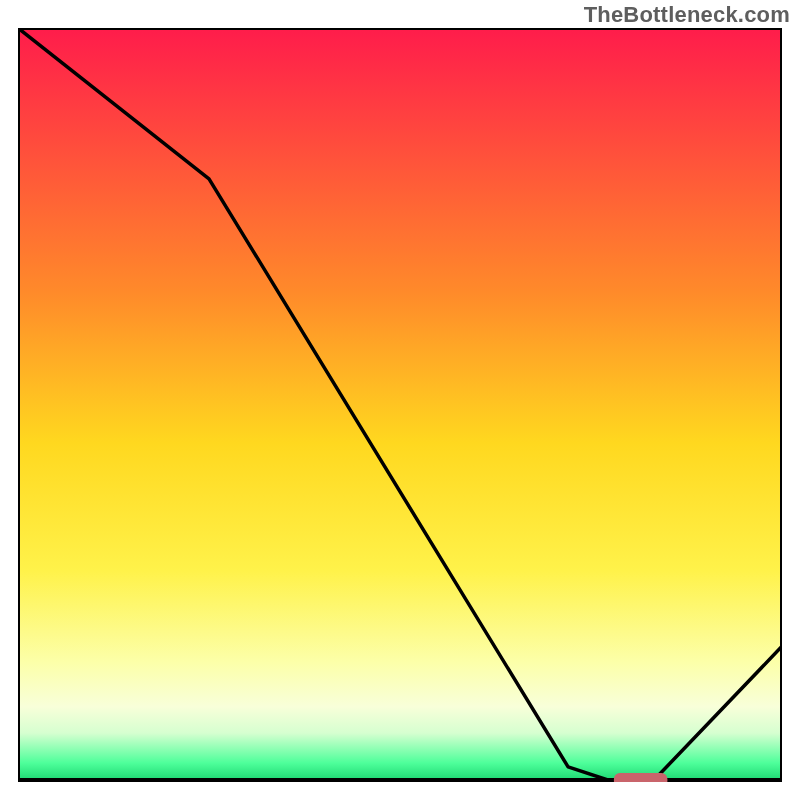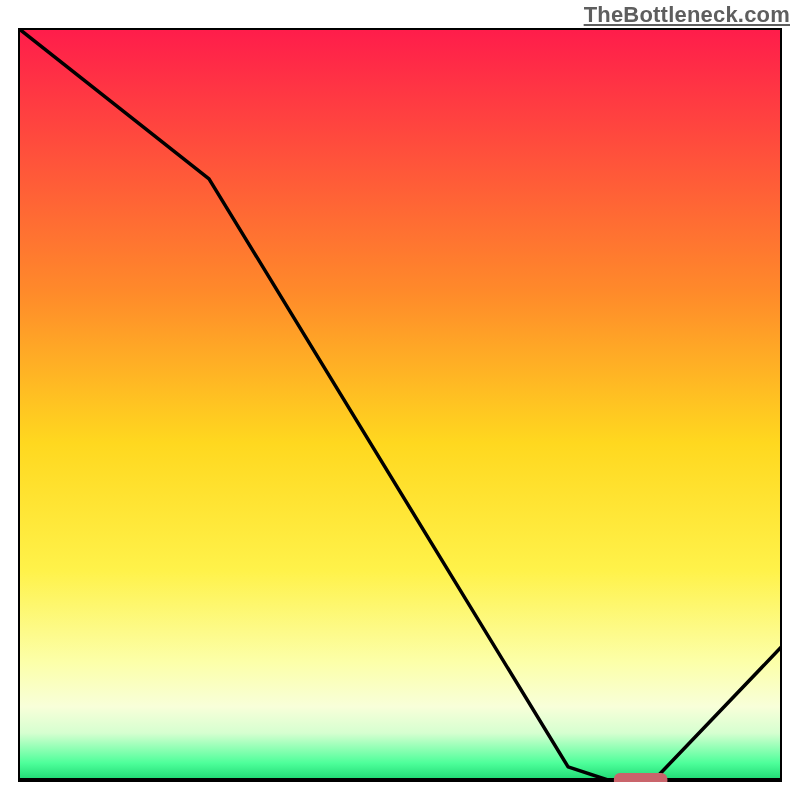--- a/index.html
+++ b/index.html
@@ -17,21 +17,20 @@
     height: 800px;
   }
   .watermark {
     position: absolute;
     top: 2px;
     right: 10px;
     font-size: 22px;
     font-weight: 600;
     color: #5e5e5e;
     letter-spacing: 0.2px;
-    text-decoration: underline;
   }
   .plot-area {
     position: absolute;
     left: 18px;
     top: 28px;
     width: 764px;
     height: 754px;
   }
   .plot-area svg {
     width: 100%;

